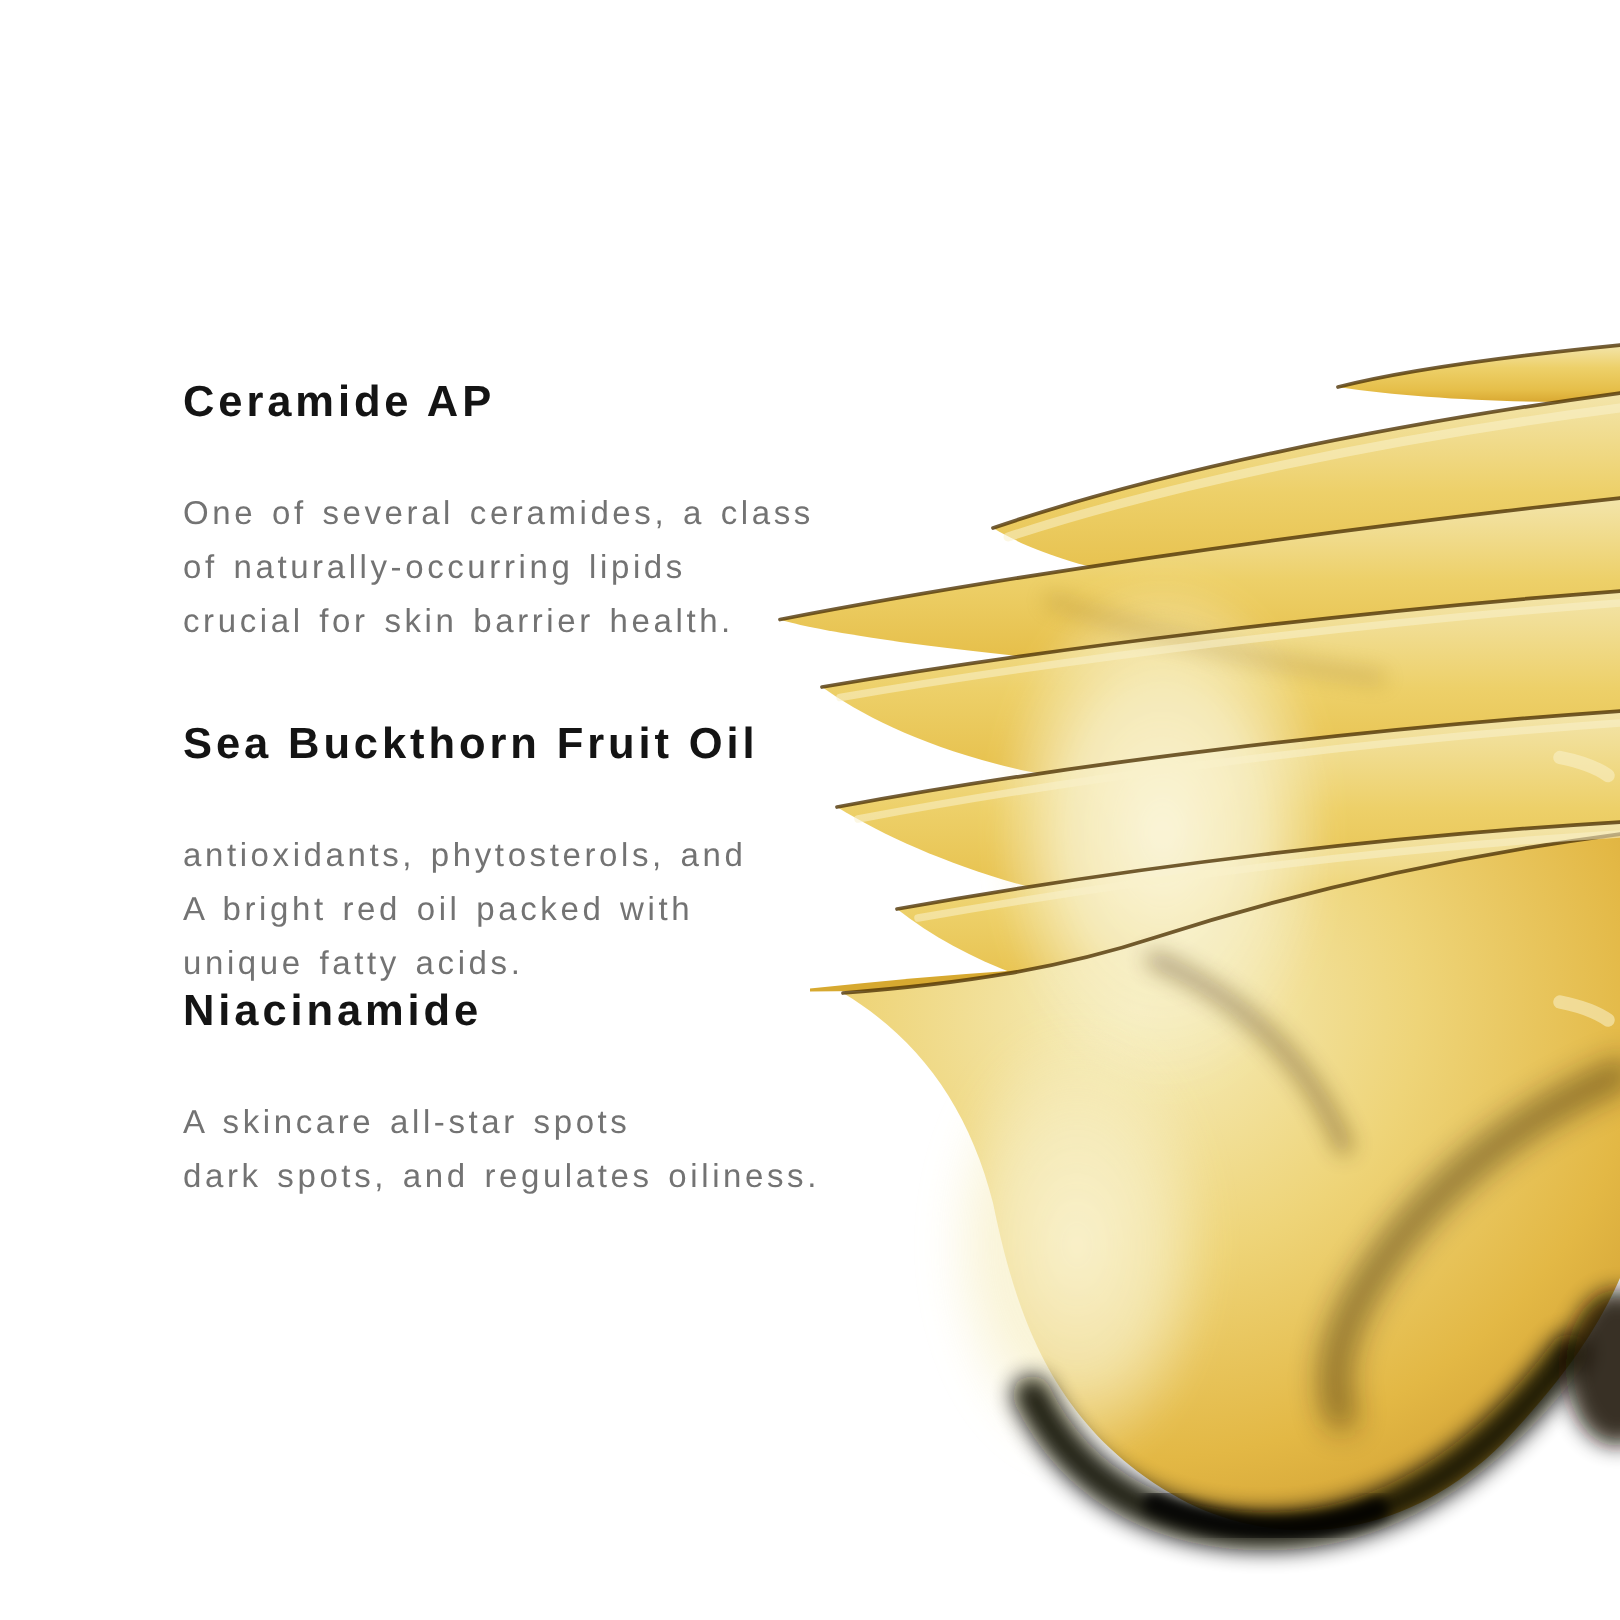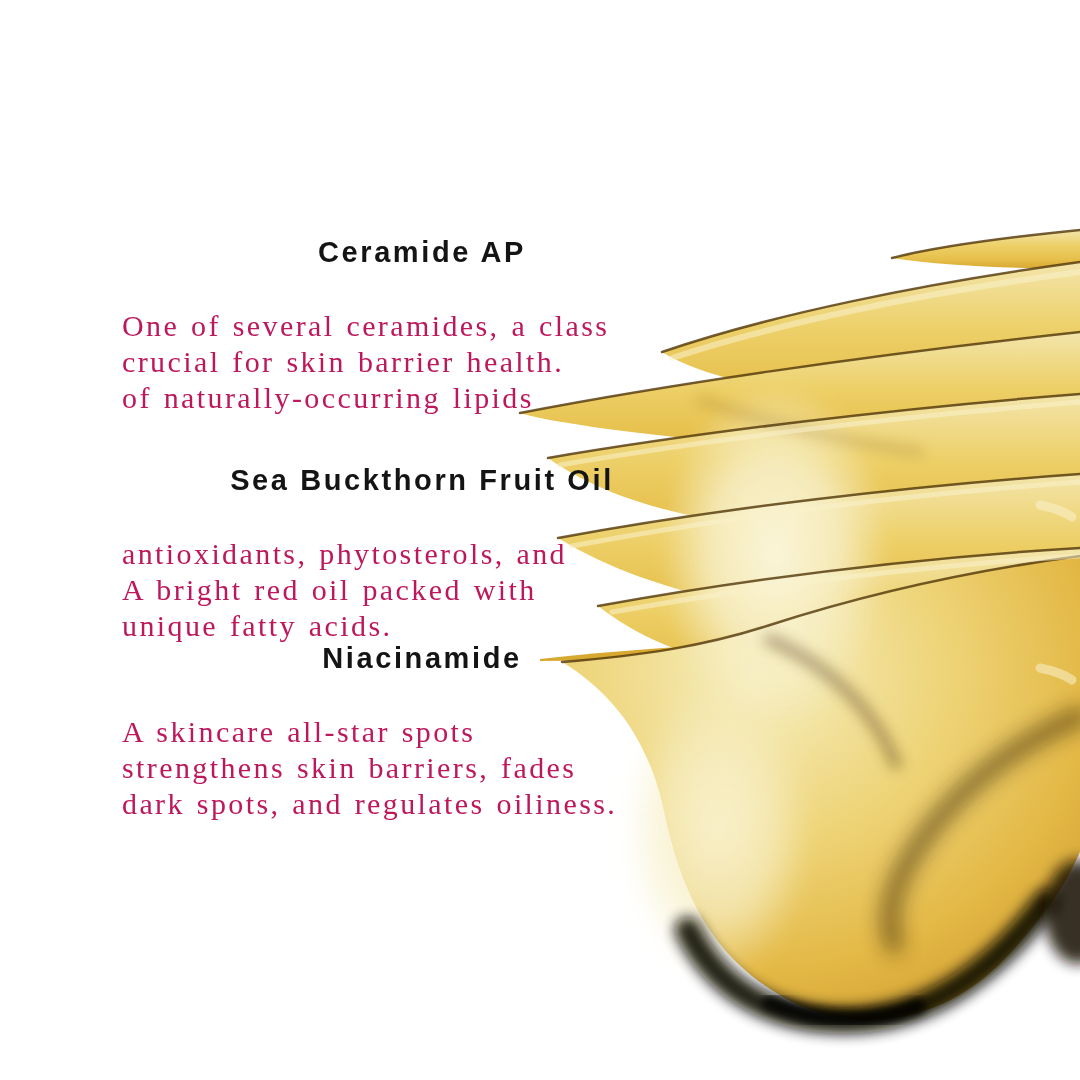--- a/index.html
+++ b/index.html
@@ -30,37 +30,35 @@
     left: 122px;
     top: 0;
     width: 600px;
     z-index: 2;
   }
   .block { position: absolute; left: 0; width: 600px; }
   .block-1 { top: 236px; }
   .block-2 { top: 464px; }
   .block-3 { top: 642px; }
   .ing-name {
-    margin: 0 0 40px 0;
+    margin: 16px 0 40px 0;
     font-size: 29px;
     font-weight: 700;
     letter-spacing: 2.6px;
     color: #141414;
     line-height: 32px;
-    text-align: center;
   }
   .ing-desc {
     margin: 0;
-    font-size: 30px;
+    font-size: 22px;
     font-weight: 400;
     letter-spacing: 2.4px;
     word-spacing: 2px;
-    color: #be185d;
+    color: #737373;
     line-height: 36px;
-    font-family: Liberation Serif, serif;
   }
   .ing-desc .line { display: block; white-space: nowrap; }
 </style>
 </head>
 <body>
 
 <div class="canvas">
 
   <svg class="swatch" viewBox="0 0 1080 1080" aria-hidden="true">
     <defs>
@@ -132,37 +130,36 @@
     <path d="M770,1002 C818,1022 872,1024 918,1006" fill="none" stroke="#000000" stroke-width="16" stroke-linecap="round" opacity="0.85" filter="url(#b4)"></path>
     <ellipse cx="1078" cy="912" rx="34" ry="52" fill="#140c02" opacity="0.85" filter="url(#b7)"></ellipse>
   </svg>
 
   <div class="panel">
 
     <section class="block block-1">
       <h2 class="ing-name">Ceramide AP</h2>
       <p class="ing-desc">
         <span class="line">One of several ceramides, a class</span>
+        <span class="line">of naturally-occurring lipids</span>
         <span class="line">crucial for skin barrier health.</span>
-        <span class="line">of naturally-occurring lipids</span>
       </p>
     </section>
 
     <section class="block block-2">
       <h2 class="ing-name">Sea Buckthorn Fruit Oil</h2>
       <p class="ing-desc">
         <span class="line">antioxidants, phytosterols, and</span>
         <span class="line">A bright red oil packed with</span>
         <span class="line">unique fatty acids.</span>
       </p>
     </section>
 
     <section class="block block-3">
       <h2 class="ing-name">Niacinamide</h2>
       <p class="ing-desc">
         <span class="line">A skincare all-star spots</span>
-        <span class="line">strengthens skin barriers, fades</span>
         <span class="line">dark spots, and regulates oiliness.</span>
       </p>
     </section>
 
   </div>
 </div>
 
 </body></html>

